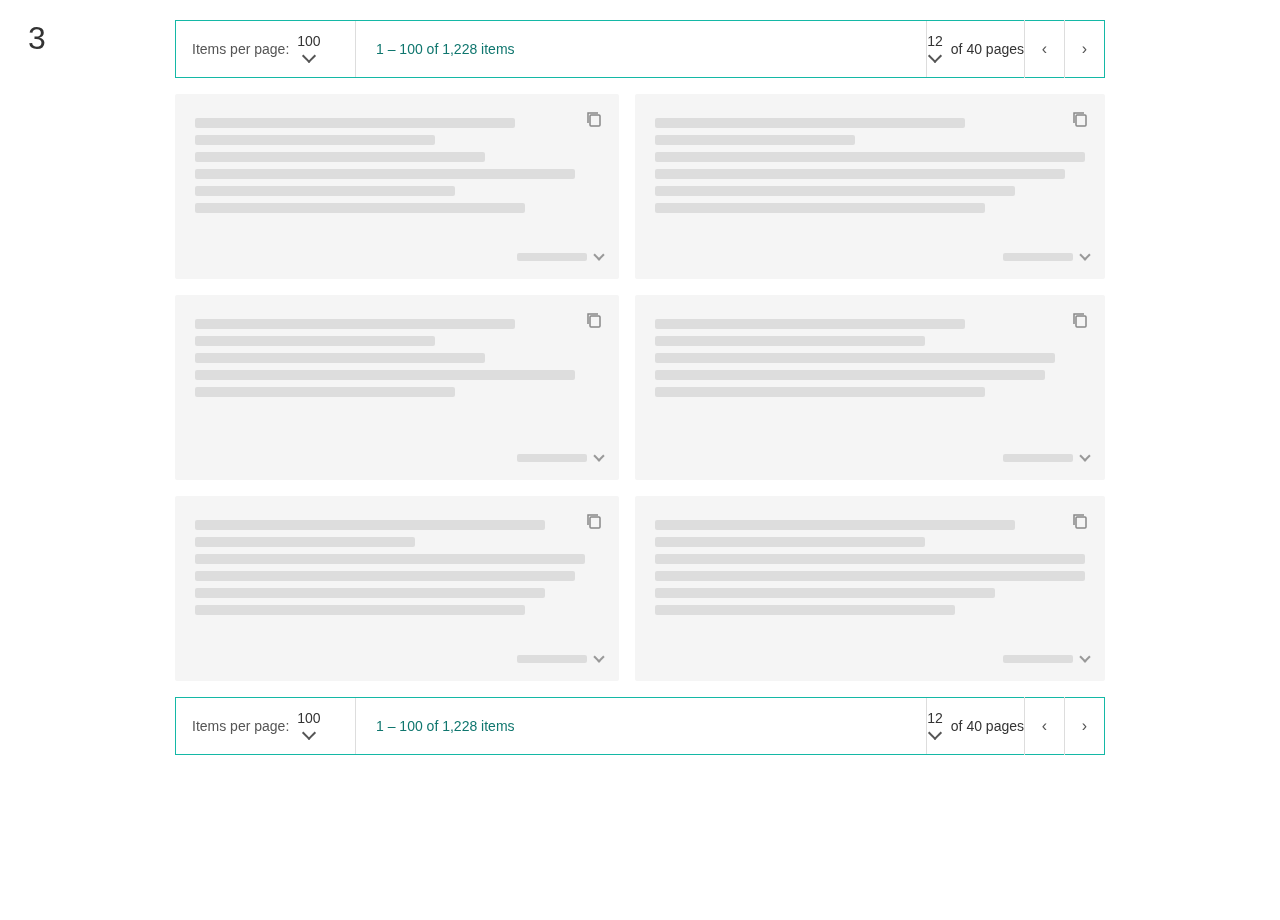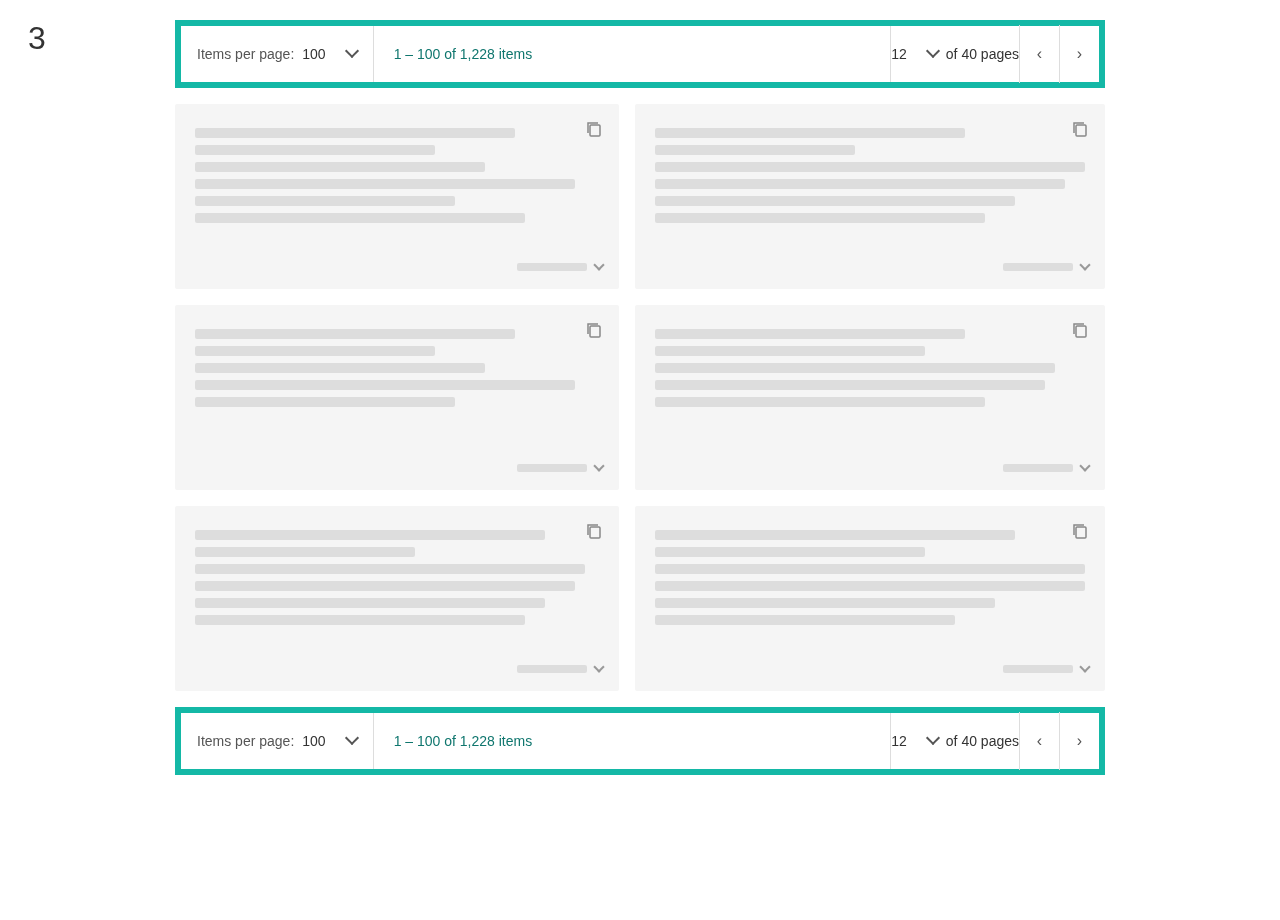--- a/index.html
+++ b/index.html
@@ -15,45 +15,46 @@
       top: 20px;
       left: 28px;
       font-size: 32px;
       font-weight: 300;
       color: #333;
     }
 
     .pagination-bar {
       display: flex;
       align-items: center;
-      border: 6px solid #14b8a6;
+      border: 1px solid #14b8a6;
       margin: 0 175px;
-      height: 68px;
+      height: 58px;
     }
 
     .items-per-page {
       display: flex;
       align-items: center;
       padding: 0 16px;
       border-right: 1px solid #ddd;
       height: 100%;
       gap: 8px;
       min-width: 180px;
     }
 
     .items-per-page-label {
       color: #555;
       white-space: nowrap;
     }
 
     .select-wrapper {
       display: flex;
-      align-items: flex-start;
-      gap: 21px;
+      align-items: center;
+      gap: 2px;
       cursor: pointer;
+      flex-direction: column;
     }
 
     .select-value {
       font-weight: 500;
     }
 
     .chevron-down {
       width: 10px;
       height: 10px;
       border-right: 2px solid #555;

